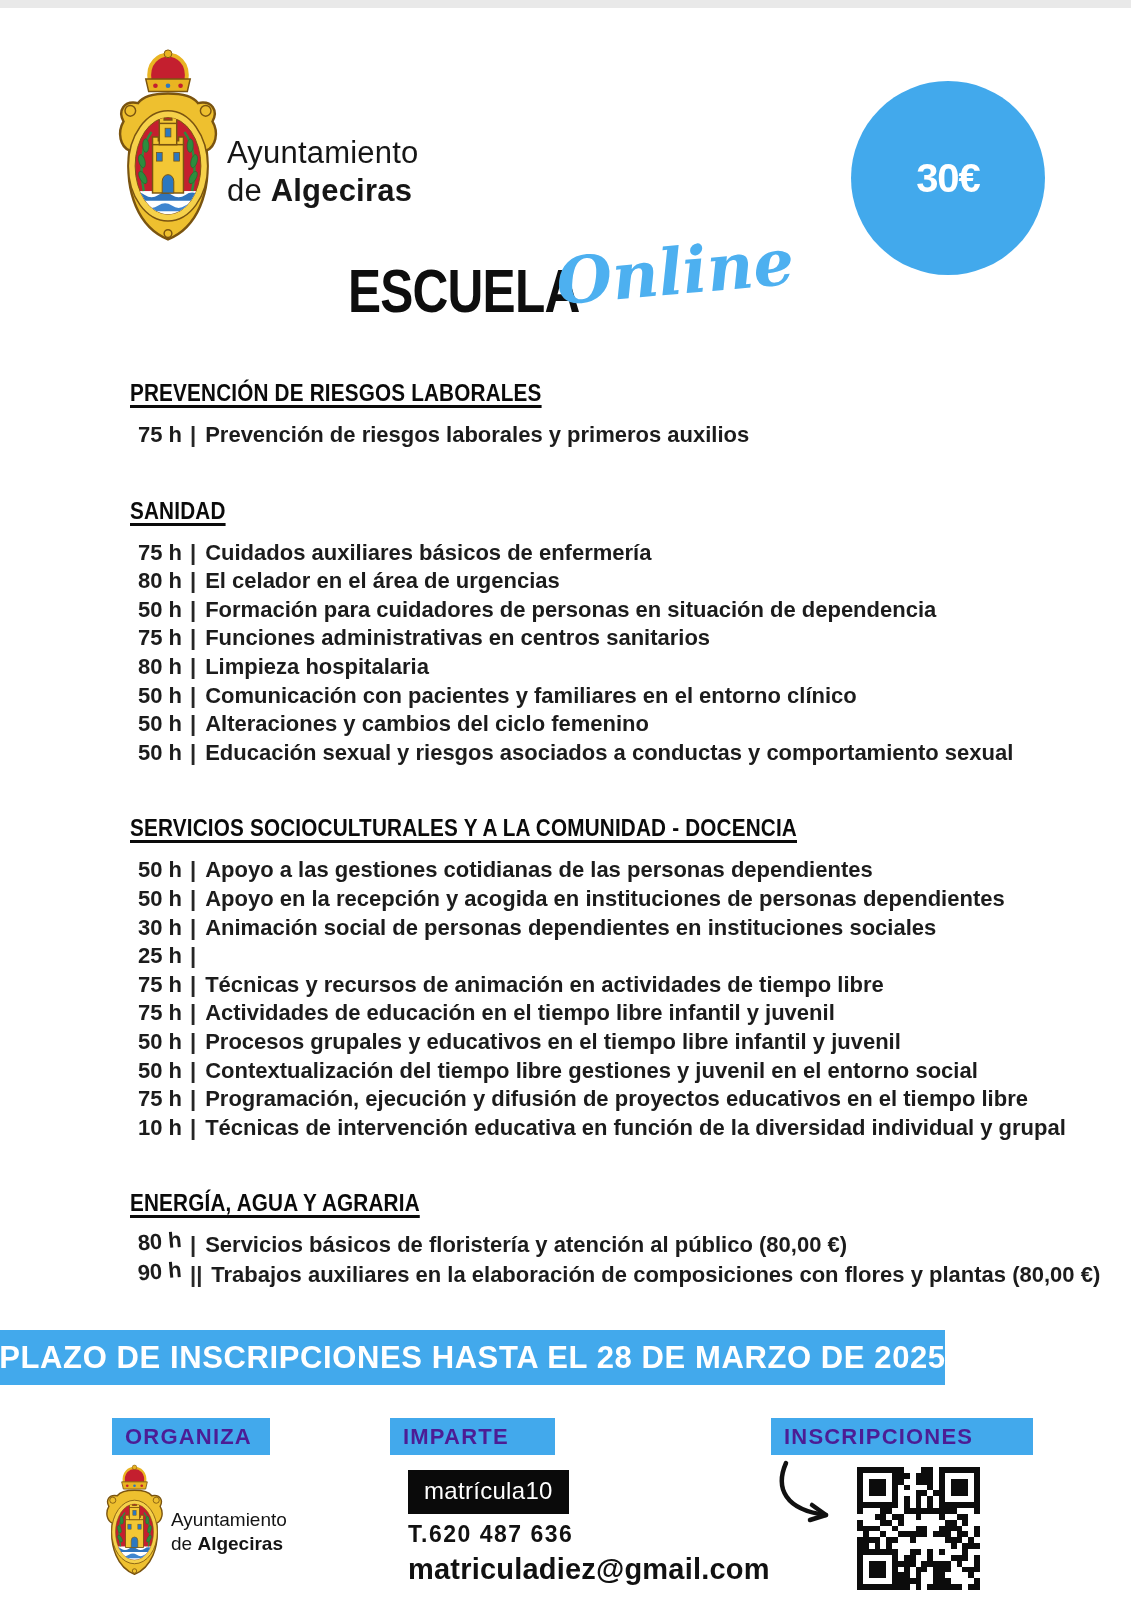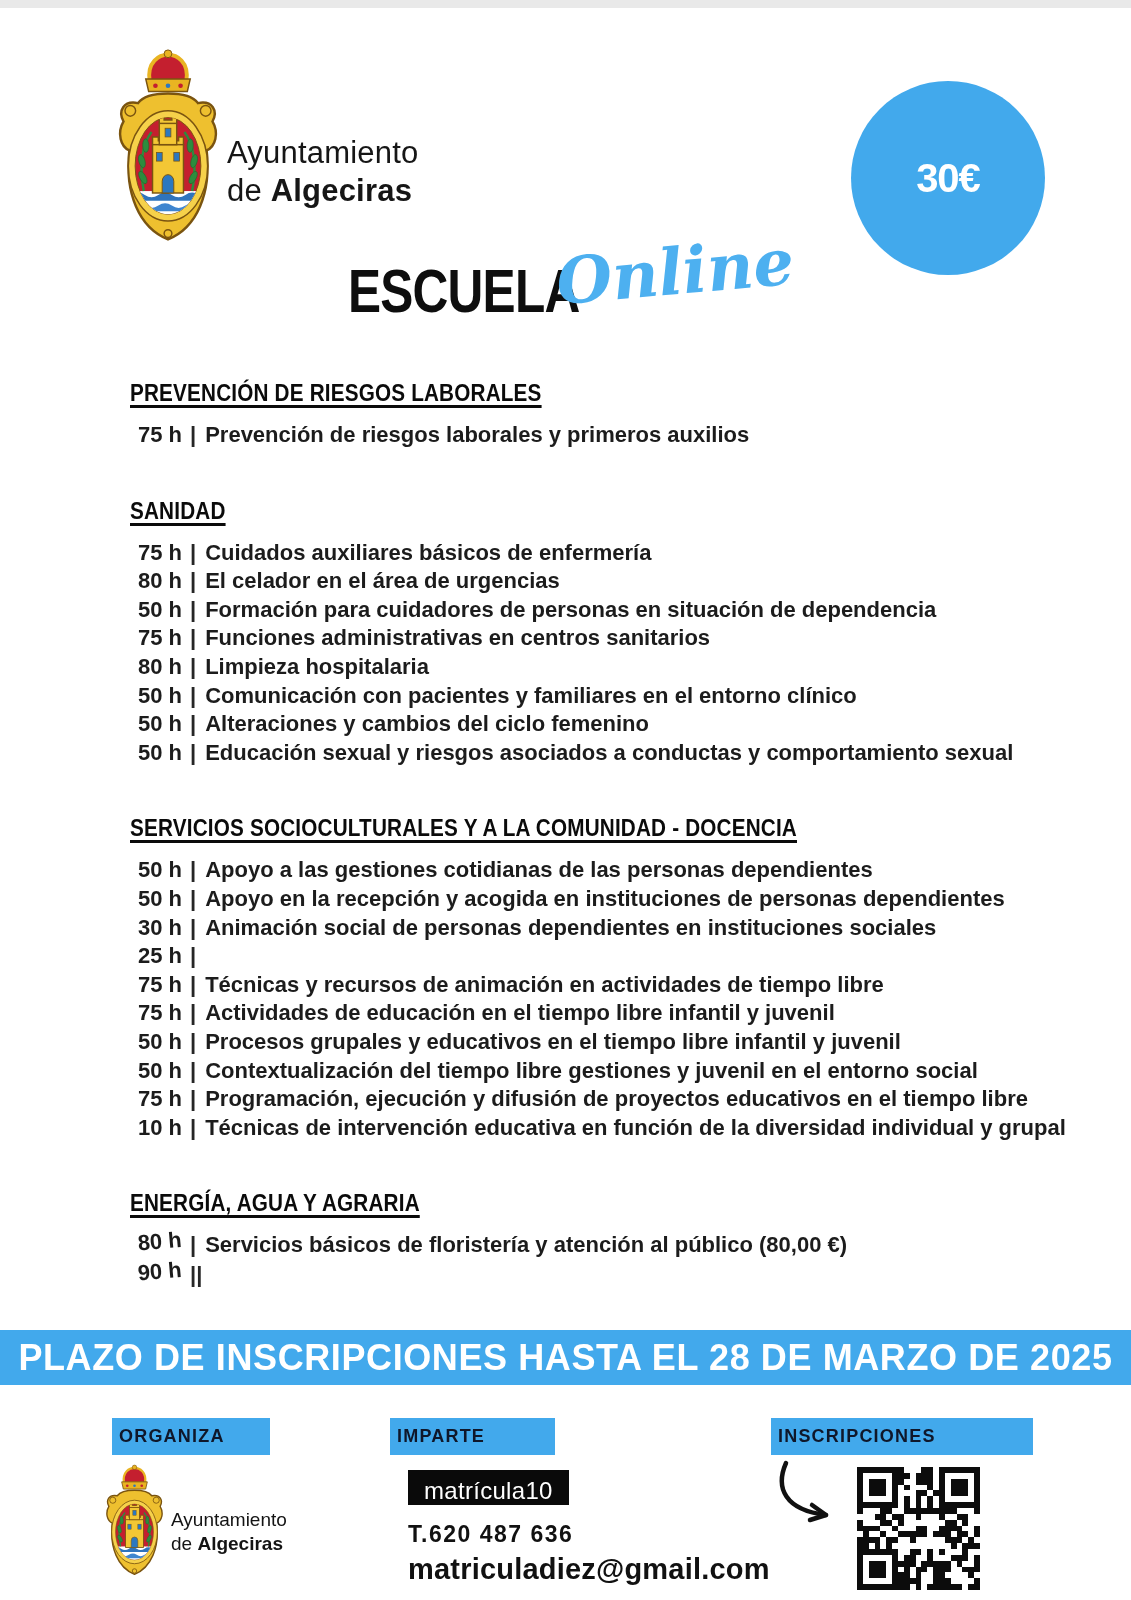--- a/index.html
+++ b/index.html
@@ -42,43 +42,43 @@
     margin-bottom:15px;
   }
   .course-row { display:flex; align-items:flex-start; height:28.6px; font-size:22px; color:#1c1c1c; white-space:nowrap;font-weight:bold; }
   .course-hours { flex:none; width:52px; text-align:right; }
   .course-sep { flex:none; margin:0 9px 0 8px; color:#262626; }
   .tilted .course-row { height:30px; }
   .tilted .course-hours { transform:rotate(-5deg) translateY(-3px); }
 
   
   .banner {
-    position:absolute; left:0; top:1322px; width:1131px; height:55px;
+    position:absolute; left:0; top:1322px; width:945px; height:55px;
     background:var(--accent); color:#fff; display:flex; align-items:center; justify-content:center;
-    font-size:36px; font-weight:bold; letter-spacing:0.6px; white-space:nowrap;
+    font-size:31px; font-weight:bold; letter-spacing:0.6px; white-space:nowrap;
   }
 
   
   .f-label {
     position:absolute; top:1410px; height:37px; background:var(--accent);
-    color:#0f172a; font-size:18px; font-weight:bold; letter-spacing:1.2px;
-    display:flex; align-items:center; padding:0 7px;
+    color:#4c1d95; font-size:22px; font-weight:bold; letter-spacing:1.2px;
+    display:flex; align-items:center; padding:0 13px;
   }
   .f-label.organiza { left:112px; width:158px; }
   .f-label.imparte { left:390px; width:165px; }
   .f-label.inscripciones { left:771px; width:262px; }
 
   .logo-bottom { position:absolute; left:101px; top:1456px; }
   .footer-org { position:absolute; left:171px; top:1500px; font-size:19px; line-height:24px; color:#141414; }
   .footer-org .l2 { font-weight:bold; }
   .footer-org .l2 .prefix { font-weight:normal; }
 
   .brand-box {
     position:absolute; left:408px; top:1462px; background:#0a0a0a; color:#ffffff;
-    font-size:24px; padding:7px 16px 0 16px; letter-spacing:0.3px;
+    font-size:24px; padding:7px 16px 9px 16px; letter-spacing:0.3px;
   }
   .phone { position:absolute; left:408px; top:1513px; font-size:23px; font-weight:bold; letter-spacing:1.5px; color:#111; }
   .email { position:absolute; left:408px; top:1545px; font-size:29px; font-weight:bold; letter-spacing:0.2px; color:#111; }
 
   .arrow { position:absolute; left:772px; top:1450px; }
   .qr { position:absolute; left:857px; top:1459px; width:123px; height:123px; }
 </style>
 </head>
 <body>
 
@@ -284,20 +284,21 @@
       <div class="course-list">
     <div class="course-row">
       <span class="course-hours">80 h</span>
       <span class="course-sep">|</span>
       <span class="course-name">Servicios básicos de floristería y atención al público (80,00 €)</span>
     </div>
 
     <div class="course-row">
       <span class="course-hours">90 h</span>
       <span class="course-sep">||</span>
+      <span class="course-name">Trabajos auxiliares en la elaboración de composiciones con flores y plantas (80,00 €)</span>
     </div>
   </div>
     </section>
   </div>
 
   <div class="banner">
     <span>PLAZO DE INSCRIPCIONES HASTA EL 28 DE MARZO DE 2025</span>
   </div>
 
   <div class="f-label organiza">ORGANIZA</div>

